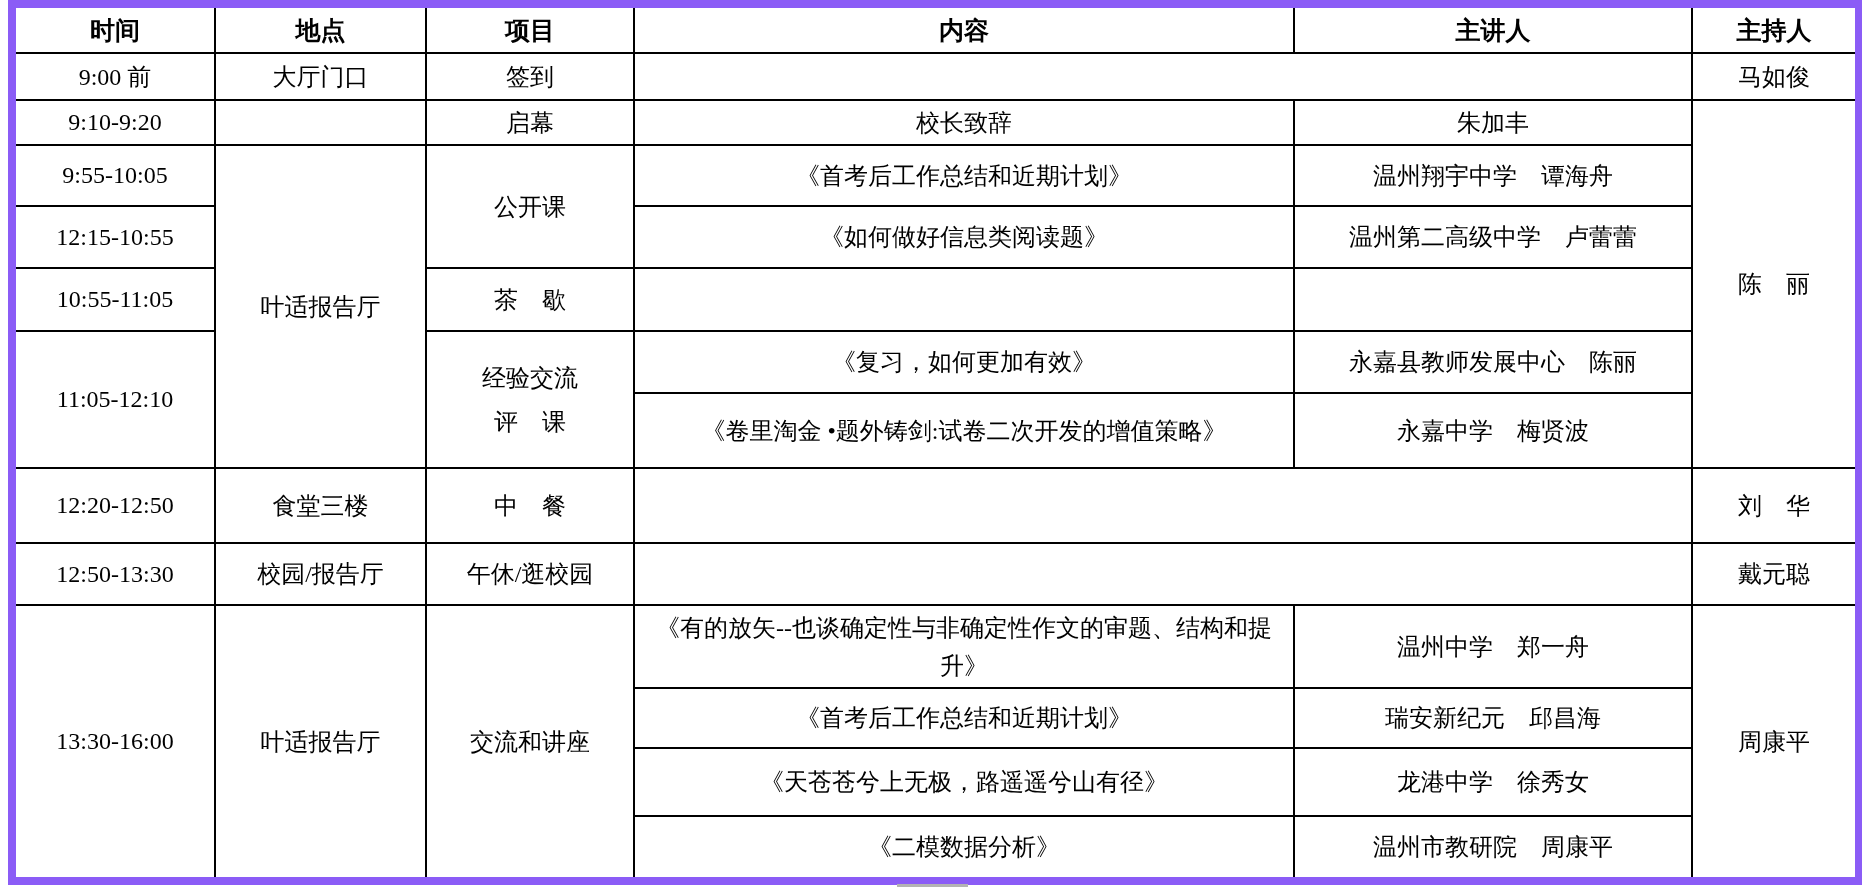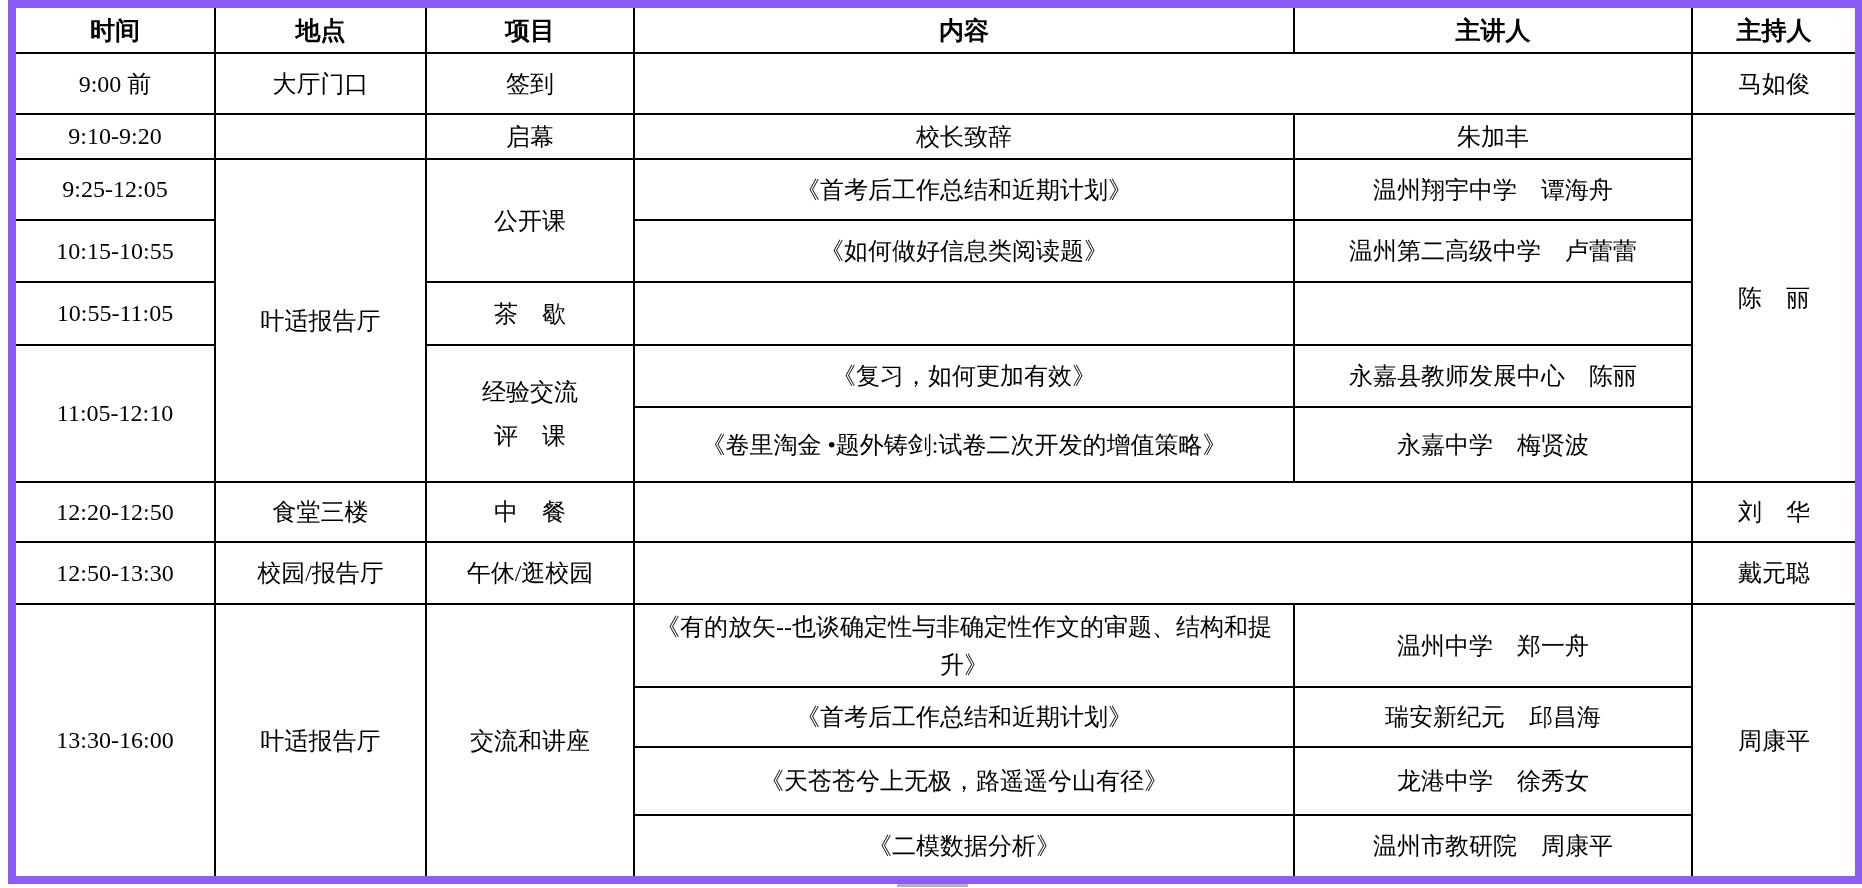--- a/index.html
+++ b/index.html
@@ -79,47 +79,47 @@
     <tbody>
         <tr style="height:49px">
       <th>时间</th>
       <th>地点</th>
       <th>项目</th>
       <th>内容</th>
       <th>主讲人</th>
       <th>主持人</th>
     </tr>
 
-    <tr style="height:61px">
+    <tr style="height:47px">
       <td>9:00 前</td>
       <td>大厅门口</td>
       <td>签到</td>
       <td colspan="2"></td>
       <td>马如俊</td>
     </tr>
 
     <tr style="height:45px">
       <td>9:10-9:20</td>
       <td></td>
       <td>启幕</td>
       <td class="left">校长致辞</td>
       <td class="left">朱加丰</td>
       <td rowspan="6">陈　丽</td>
     </tr>
 
     <tr style="height:61px">
-      <td>9:25-12:05</td>
+      <td>9:55-10:05</td>
       <td rowspan="5">叶适报告厅</td>
       <td rowspan="2">公开课</td>
       <td class="left">《首考后工作总结和近期计划》</td>
       <td class="left">温州翔宇中学　谭海舟</td>
     </tr>
 
     <tr style="height:62px">
-      <td>10:15-10:55</td>
+      <td>12:15-10:55</td>
       <td class="left">《如何做好信息类阅读题》</td>
       <td class="left">温州第二高级中学　卢蕾蕾</td>
     </tr>
 
     <tr style="height:63px">
       <td>10:55-11:05</td>
       <td>茶　歇</td>
       <td class="left"></td>
       <td class="left"></td>
     </tr>
@@ -132,21 +132,21 @@
       </td>
       <td class="left">《复习，如何更加有效》</td>
       <td class="left">永嘉县教师发展中心　陈丽</td>
     </tr>
 
     <tr style="height:75px">
       <td class="left">《卷里淘金 •题外铸剑:试卷二次开发的增值策略》</td>
       <td class="left">永嘉中学　梅贤波</td>
     </tr>
 
-    <tr style="height:60px">
+    <tr style="height:75px">
       <td>12:20-12:50</td>
       <td>食堂三楼</td>
       <td>中　餐</td>
       <td colspan="2"></td>
       <td>刘　华</td>
     </tr>
 
     <tr style="height:62px">
       <td>12:50-13:30</td>
       <td>校园/报告厅</td>

